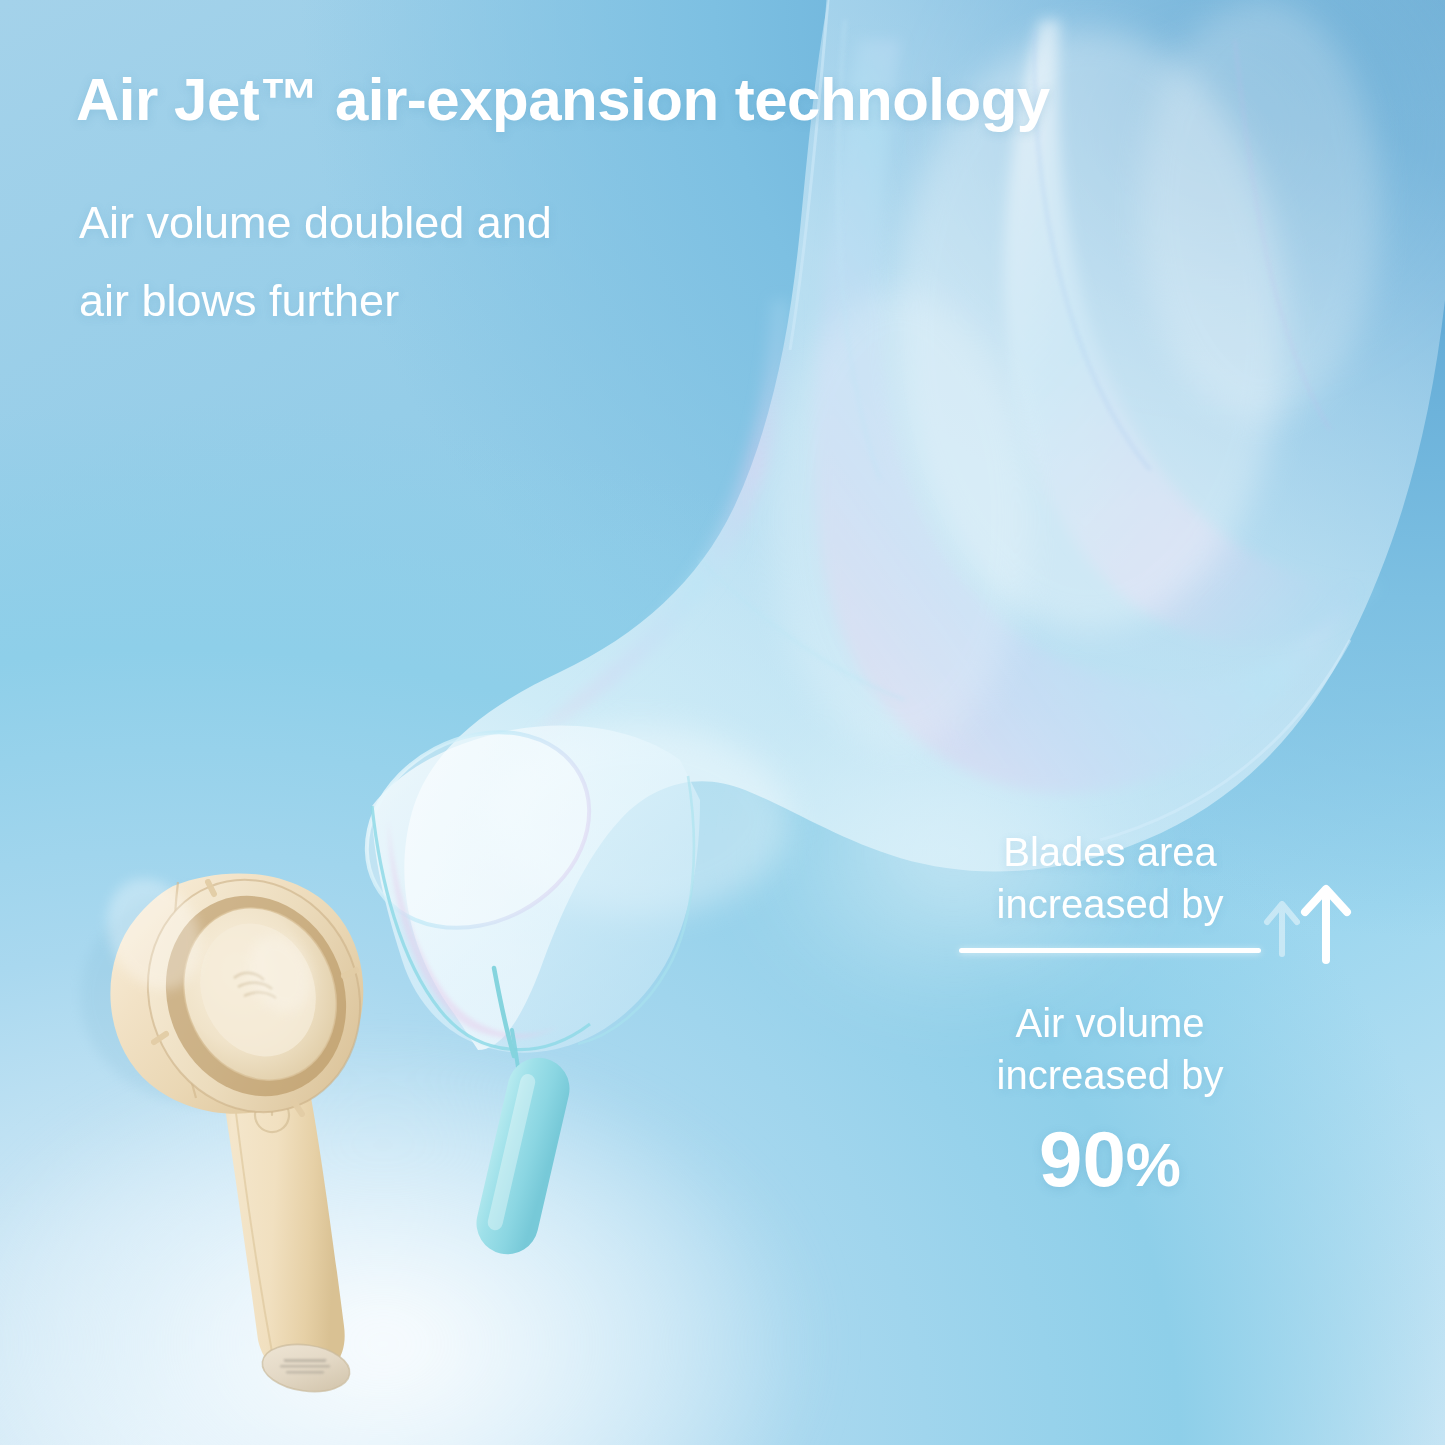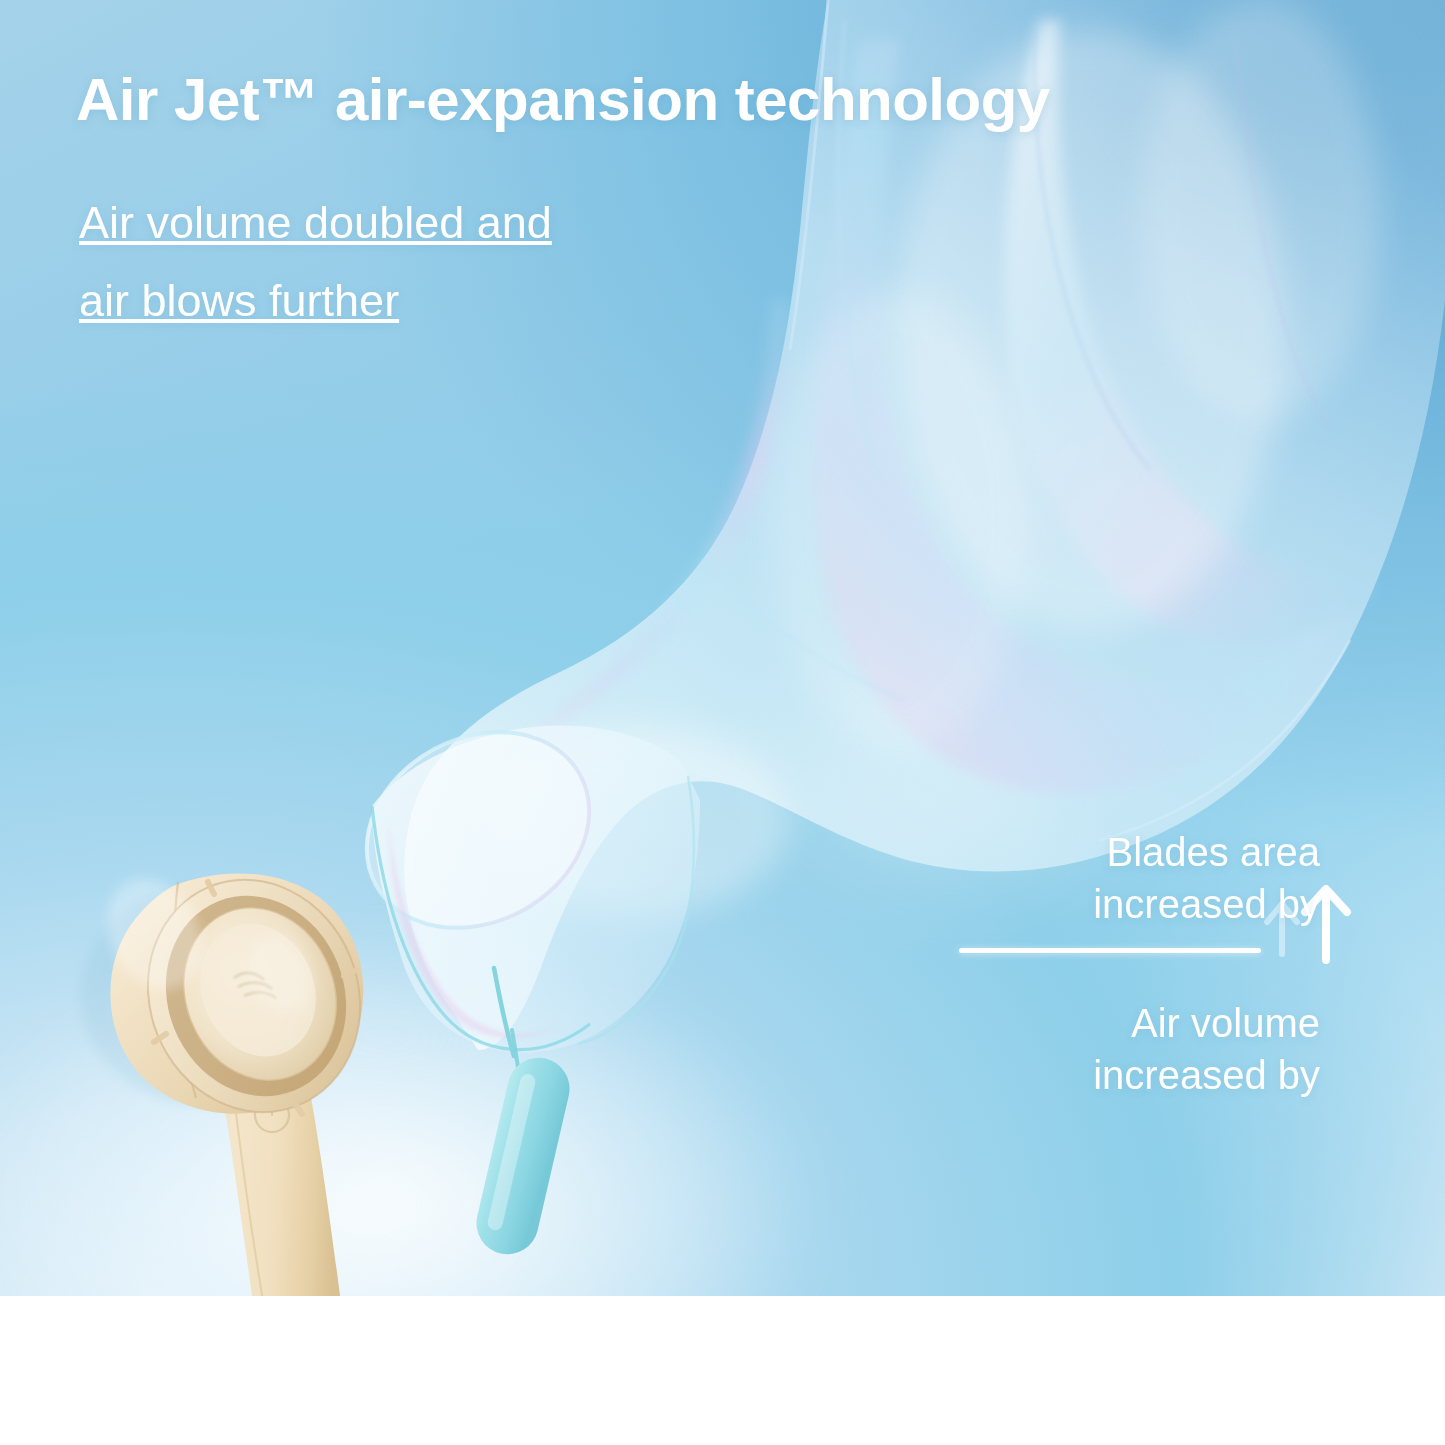--- a/index.html
+++ b/index.html
@@ -3,21 +3,21 @@
 <meta charset="utf-8">
 <style>
   html, body {
     margin: 0;
     padding: 0;
     background: #ffffff;
   }
   #stage {
     position: relative;
     width: 1445px;
-    height: 1296px;
+    height: 1445px;
     overflow: hidden;
     font-family: "Liberation Sans", sans-serif;
     background: #8ecce8;
   }
 
   
   .bg-base {
     position: absolute;
     inset: 0;
     background:
@@ -78,38 +78,38 @@
     position: absolute;
     left: 79px;
     top: 184px;
     width: 820px;
     color: #ffffff;
     font-size: 45px;
     font-weight: 400;
     line-height: 1.73;
     text-shadow: 0 2px 9px rgba(80,150,190,.22);
   }
-  .subhead span { display: block; text-decoration: underline; }
+  .subhead span { display: block; }
 
   
   .stats {
     position: absolute;
     left: 900px;
     top: 826px;
     width: 420px;
     text-align: center;
     color: #ffffff;
   }
   .stat-label {
     font-size: 40px;
     font-weight: 400;
     line-height: 1.3;
     text-shadow: 0 2px 8px rgba(80,150,190,.2);
   }
-  .stat-label span { display: block; text-align: right; }
+  .stat-label span { display: block; }
   .stat-rule {
     width: 302px;
     height: 5px;
     margin: 18px auto 8px auto;
     background: #ffffff;
     border-radius: 3px;
     box-shadow: 0 1px 7px rgba(255,255,255,.55);
   }
   .stat-value {
     font-size: 78px;
@@ -417,17 +417,18 @@
         <span>increased by</span>
       </div>
       <div class="stat-rule"></div>
     </div>
 
     <div class="stat-block-2">
       <div class="stat-label">
         <span>Air volume</span>
         <span>increased by</span>
       </div>
+      <div class="stat-value"><span>90</span><span class="pct">%</span></div>
     </div>
 
   </div>
 
 </div>
 
 </body></html>

